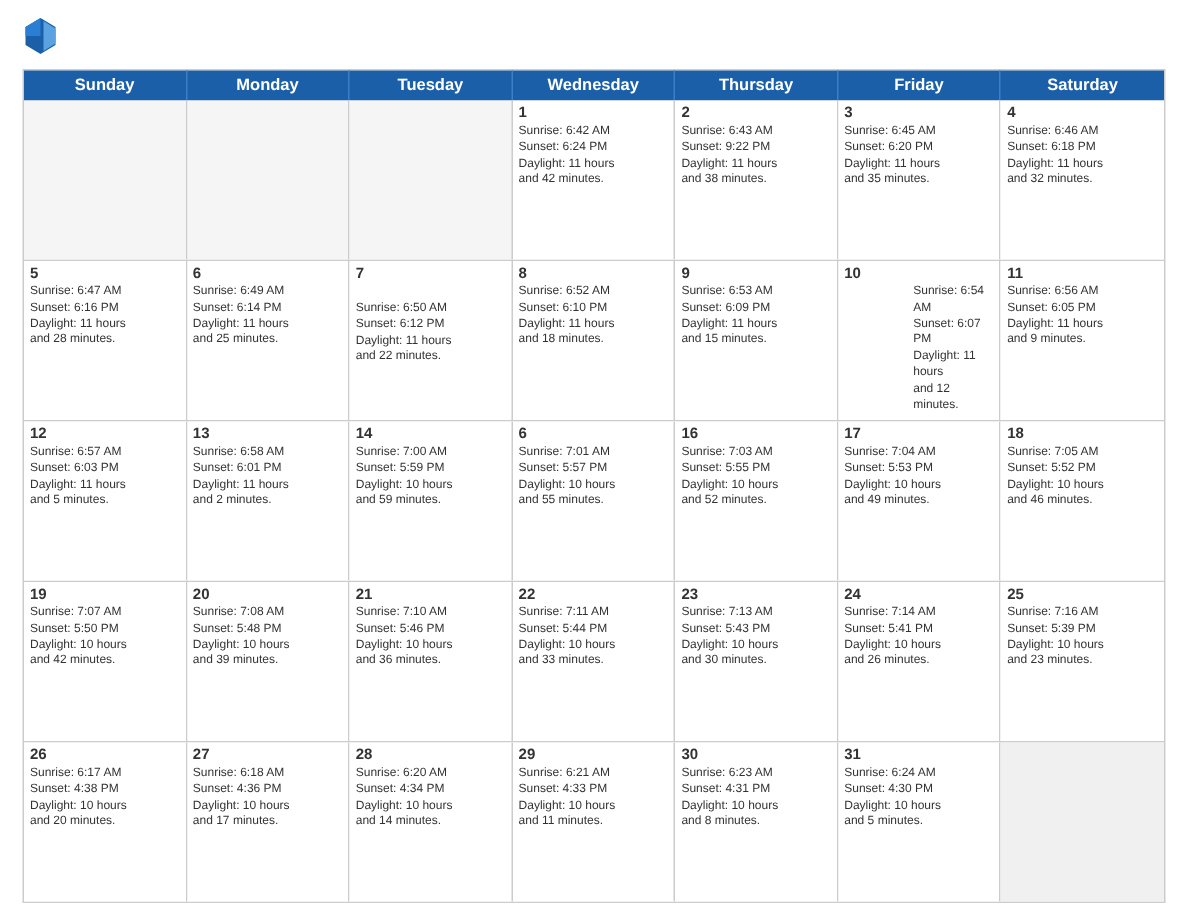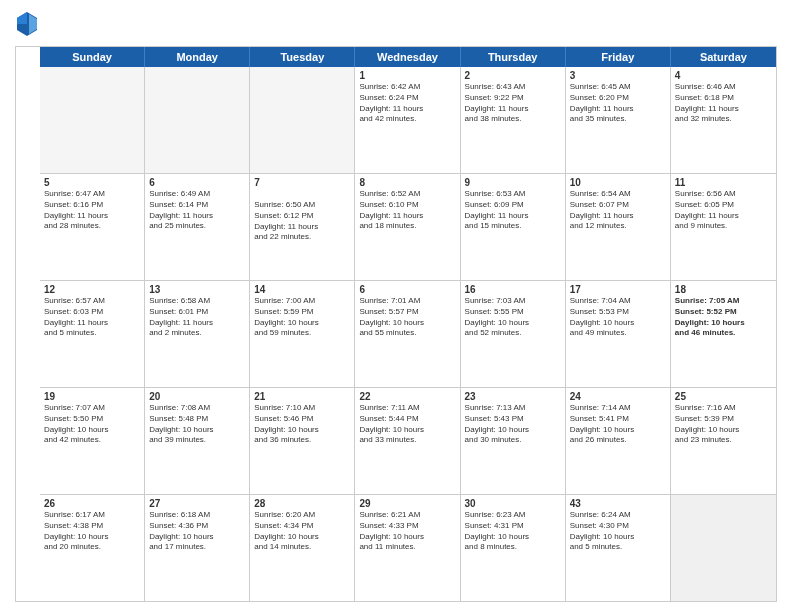--- a/index.html
+++ b/index.html
@@ -58,21 +58,20 @@
     }
     .subtitle {
       font-size: 13px;
       color: #555;
     }
     .calendar {
       flex: 1;
       display: flex;
       flex-direction: column;
       border: 1px solid #ccc;
-      padding-left: 24px;
     }
     .cal-header {
       display: grid;
       grid-template-columns: repeat(7, 1fr);
       background: #1a5fa8;
     }
     .cal-header-cell {
       color: white;
       font-size: 11px;
       font-weight: bold;
@@ -223,21 +222,21 @@
           </div>
           <div class="cal-cell">
             <div class="day-num">9</div>
             <div class="cell-text" style="white-space: pre-line;">Sunrise: 6:53 AM
 Sunset: 6:09 PM
 Daylight: 11 hours
 and 15 minutes.</div>
           </div>
           <div class="cal-cell">
             <div class="day-num">10</div>
-            <div class="cell-text" style="white-space: pre-line;">Sunrise: 6:54 AM
+            <div class="cell-text" style="white-space: pre-line; margin-left: 46px;">Sunrise: 6:54 AM
 Sunset: 6:07 PM
 Daylight: 11 hours
 and 12 minutes.</div>
           </div>
           <div class="cal-cell">
             <div class="day-num">11</div>
             <div class="cell-text" style="white-space: pre-line;">Sunrise: 6:56 AM
 Sunset: 6:05 PM
 Daylight: 11 hours
 and 9 minutes.</div>
@@ -281,21 +280,21 @@
           </div>
           <div class="cal-cell">
             <div class="day-num">17</div>
             <div class="cell-text" style="white-space: pre-line;">Sunrise: 7:04 AM
 Sunset: 5:53 PM
 Daylight: 10 hours
 and 49 minutes.</div>
           </div>
           <div class="cal-cell">
             <div class="day-num">18</div>
-            <div class="cell-text" style="white-space: pre-line; font-weight: bold;">Sunrise: 7:05 AM
+            <div class="cell-text" style="white-space: pre-line;">Sunrise: 7:05 AM
 Sunset: 5:52 PM
 Daylight: 10 hours
 and 46 minutes.</div>
           </div>
         </div>
         <div class="cal-row">
           <div class="cal-cell">
             <div class="day-num">19</div>
             <div class="cell-text" style="white-space: pre-line;">Sunrise: 7:07 AM
 Sunset: 5:50 PM
@@ -375,21 +374,21 @@
 and 11 minutes.</div>
           </div>
           <div class="cal-cell">
             <div class="day-num">30</div>
             <div class="cell-text" style="white-space: pre-line;">Sunrise: 6:23 AM
 Sunset: 4:31 PM
 Daylight: 10 hours
 and 8 minutes.</div>
           </div>
           <div class="cal-cell">
-            <div class="day-num">43</div>
+            <div class="day-num">31</div>
             <div class="cell-text" style="white-space: pre-line;">Sunrise: 6:24 AM
 Sunset: 4:30 PM
 Daylight: 10 hours
 and 5 minutes.</div>
           </div>
           <div class="cal-cell empty shaded"></div>
         </div>
       </div>
   </div>
 </div>

